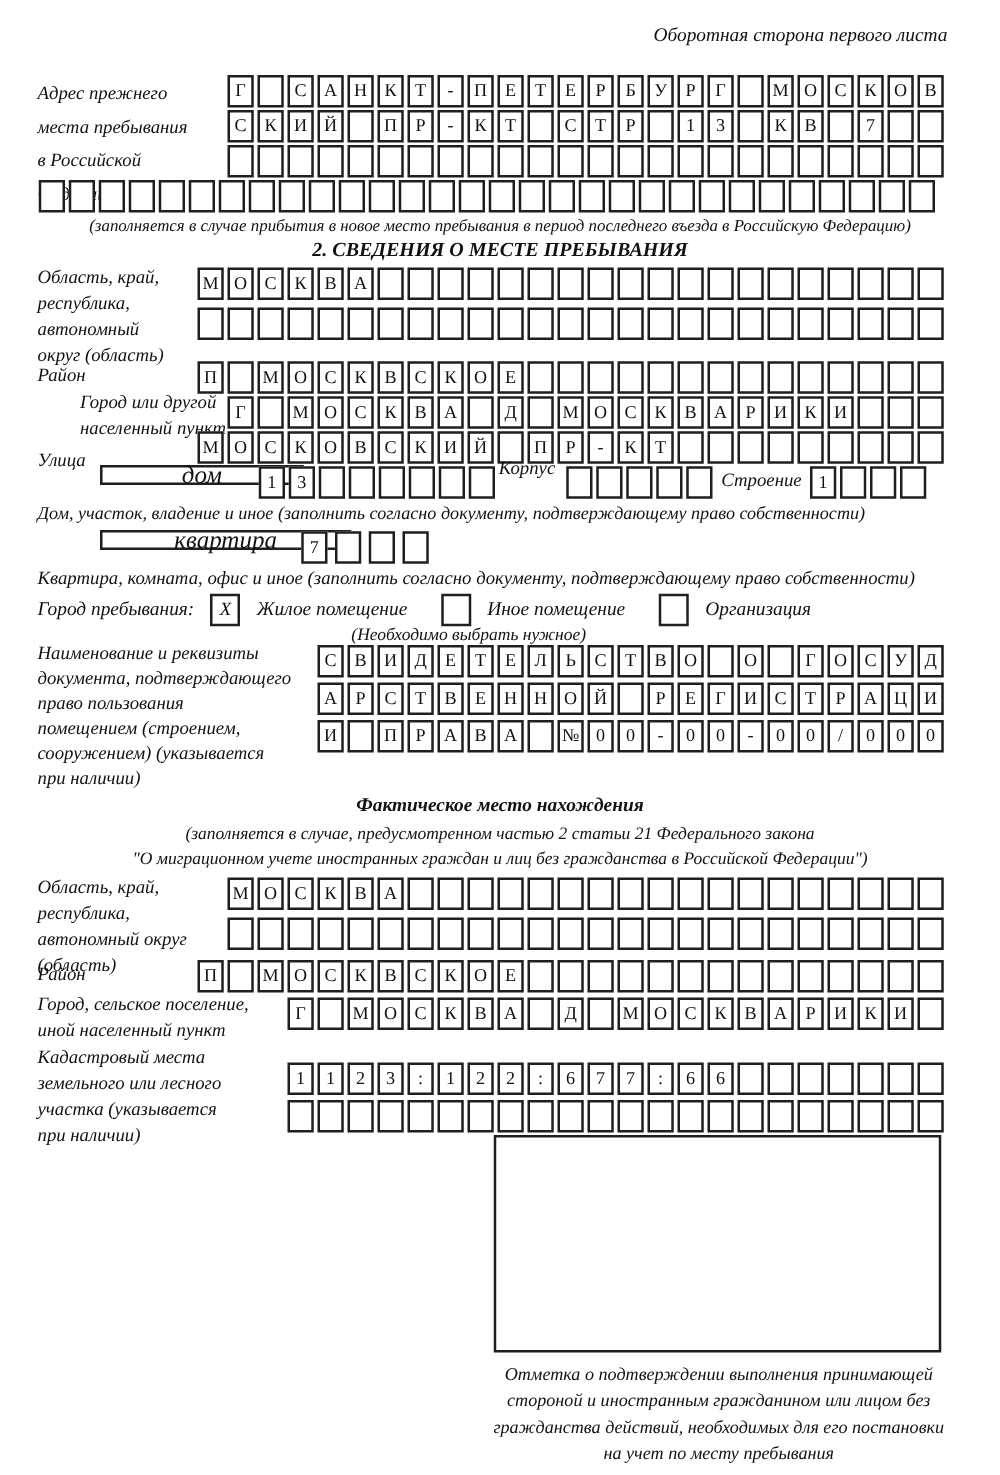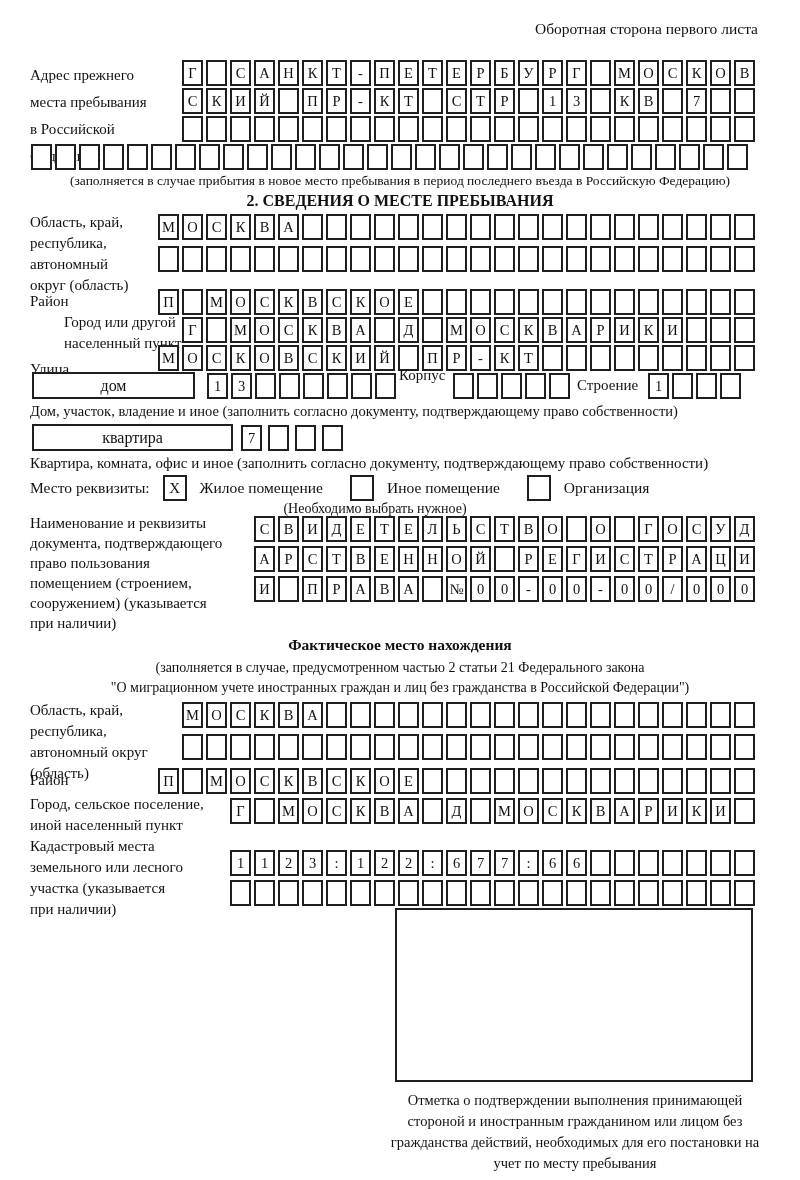--- a/index.html
+++ b/index.html
@@ -1,32 +1,32 @@
 <!DOCTYPE html>
 <html><head>
 <meta charset="utf-8">
 <style>
   html,body{margin:0;padding:0;}
   body{
     width:800px;height:1180px;position:relative;background:#ffffff;
     font-family:"Liberation Serif","DejaVu Serif",serif;color:#111;
     -webkit-font-smoothing:antialiased;
   }
-  .abs{position:absolute;}
+  .abs{position:absolute;font-style:italic;}
   .lbl{font-size:15px;line-height:21px;white-space:pre-line;}
   .cellrow{position:absolute;display:flex;gap:3px;}
   .cell{
     box-sizing:border-box;flex:0 0 21px;width:21px;height:26px;
     border:2px solid #1f1f1f;display:flex;align-items:center;justify-content:center;
     font-size:14.5px;background:#fff;
   }
   .wide-gap{gap:6px;}
   .labelbox{
-    box-sizing:border-box;border:2px solid #1f1f1f;height:27px;
-    display:flex;align-items:center;justify-content:center;font-size:16px;background:#fff;
+    box-sizing:border-box;border:2px solid #1f1f1f;height:16px;
+    display:flex;align-items:center;justify-content:center;font-size:20px;background:#fff;margin-left:48px;
   }
   .checkbox{
     box-sizing:border-box;width:24px;height:26px;border:2px solid #1f1f1f;
     display:flex;align-items:center;justify-content:center;font-size:15px;background:#fff;
   }
   .caption{font-size:13.5px;}
   .center{text-align:center;}
   .bold{font-weight:bold;}
   .stay-row{display:flex;align-items:center;}
   .stamp-box{box-sizing:border-box;border:2px solid #1f1f1f;background:#fff;}
@@ -333,21 +333,21 @@
 <div class="abs labelbox" style="left:32px;top:424px;width:201px;">квартира</div>
 <div class="cellrow wide-gap" style="top:425px;left:241px;">
     <span class="cell">7</span>
     <span class="cell"></span>
     <span class="cell"></span>
     <span class="cell"></span>
   </div>
 <div class="abs" style="left:30px;top:455px;font-size:15px;">Квартира, комната, офис и иное (заполнить согласно документу, подтверждающему право собственности)</div>
 
 <div class="abs stay-row" style="left:30px;top:475px;gap:13px;">
-  <span style="font-size:15.5px;">Место реквизиты:</span>
+  <span style="font-size:15.5px;">Город пребывания:</span>
   <span style="display:flex;align-items:center;gap:13px;">
       <span class="checkbox">X</span>
       <span style="font-size: 15.5px; margin-right: 14px;">Жилое помещение</span>
       <span class="checkbox"></span>
       <span style="font-size: 15.5px; margin-right: 14px;">Иное помещение</span>
       <span class="checkbox"></span>
       <span style="font-size: 15.5px; margin-right: 14px;">Организация</span>
     </span>
 </div>
 <div class="abs center" style="left:150px;top:501px;width:450px;font-size:14px;">(Необходимо выбрать нужное)</div>

